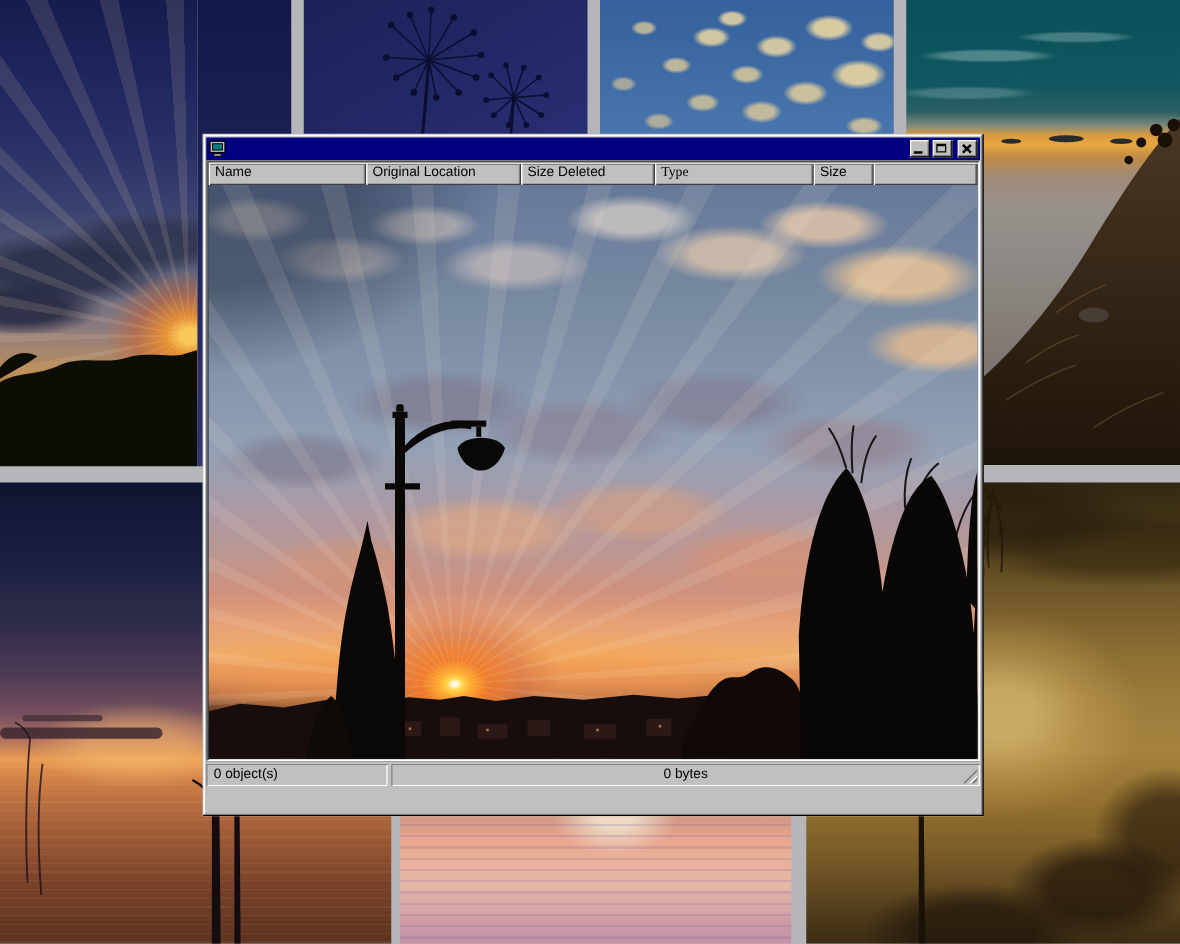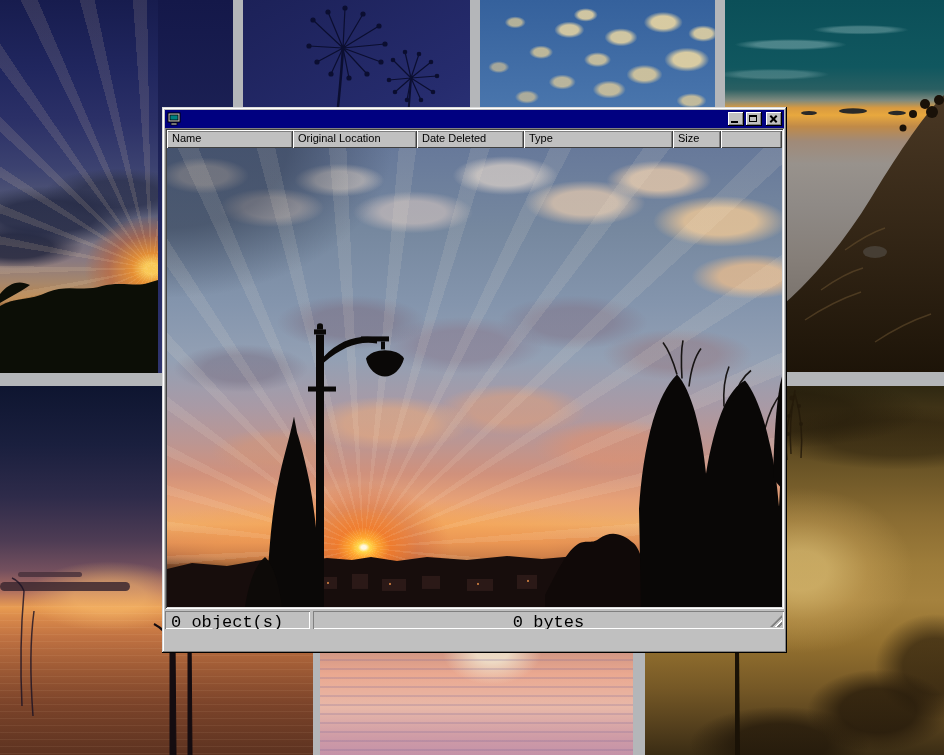--- a/index.html
+++ b/index.html
@@ -103,21 +103,21 @@
   .menu-item{font-size:11px;color:#000;padding:2px 6px 3px 6px;}
   .menu-item .accel{text-decoration:underline;}
 
   #client{height:481px;background:#0c4a6e;
     box-shadow:inset 1px 1px 0 #808080, inset -1px -1px 0 #fff, inset 2px 2px 0 #404040, inset -2px -2px 0 #dcdcdc;
     padding:2px;box-sizing:border-box;display:flex;flex-direction:column;}
   #header-row{height:18px;flex:0 0 auto;display:flex;background:#c0c0c0;}
   .hcell{box-sizing:border-box;font-size:11px;color:#000;padding:2px 4px 0 5px;
     background:#c0c0c0;white-space:nowrap;overflow:hidden;
     box-shadow:inset 1px 1px 0 #fff, inset -1px -1px 0 #404040, inset -2px 2px 0 #808080;}
-  .c0{width:126px;} .c1{width:124px;} .c2{width:107px;} .c3{width:149px;}
+  .c0{width:126px;} .c1{width:124px;} .c2{width:107px;} .c3{width:127px;font-family:Liberation Serif, serif;}
   .c4{width:48px;text-align:left;} .c5{flex:1;}
 
   #photo{flex:1;position:relative;overflow:hidden;
     background:
       radial-gradient(300px 200px at 0% 0%, rgba(42,52,74,.55) 0 40%, rgba(42,52,74,0) 75%),
       radial-gradient(120px 90px at 32% 87%, #fff8e0 0 2%, #ffd84a 5%, #ffa830 11%, rgba(240,120,40,.85) 22%, rgba(205,95,60,.4) 45%, rgba(205,95,60,0) 72%),
       radial-gradient(420px 70px at 35% 88%, rgba(248,160,80,.55) 0 40%, rgba(248,160,80,0) 75%),
       radial-gradient(60px 24px at 6% 6%, rgba(232,218,205,.7) 0 40%, rgba(232,218,205,0) 75%),
       radial-gradient(70px 26px at 17% 13%, rgba(225,210,200,.65) 0 40%, rgba(225,210,200,0) 75%),
       radial-gradient(60px 22px at 28% 7%, rgba(232,218,205,.6) 0 40%, rgba(232,218,205,0) 75%),
@@ -135,22 +135,22 @@
       radial-gradient(110px 36px at 36% 60%, rgba(235,172,125,.55) 0 40%, rgba(235,172,125,0) 75%),
       radial-gradient(100px 34px at 56% 57%, rgba(228,160,120,.5) 0 40%, rgba(228,160,120,0) 75%),
       radial-gradient(110px 36px at 73% 65%, rgba(222,145,112,.55) 0 40%, rgba(222,145,112,0) 75%),
       radial-gradient(90px 30px at 18% 66%, rgba(215,150,115,.45) 0 40%, rgba(215,150,115,0) 75%),
       linear-gradient(180deg,#67799a 0%,#76889f 18%,#8495ad 34%,#93a0b4 46%,#a89aa6 56%,#bb9693 64%,#d0917c 71%,#e8a276 77%,#efae6a 82%,#d98a58 86%,#a05c42 89%,#3a1d18 91%,#170d0c 94%,#100808 100%);}
   #photo .rays{position:absolute;inset:0;
     background:repeating-conic-gradient(from 195deg at 32% 87%, rgba(255,240,215,.10) 0deg 2.5deg, rgba(255,240,215,0) 2.5deg 10deg);}
   #photo svg{position:absolute;inset:0;width:100%;height:100%;}
 
   #statusbar{height:18px;margin-top:2px;display:flex;}
-  .spanel{box-sizing:border-box;font-size:17px;color:#000;padding:2px 6px 0 6px;
-    box-shadow:inset 1px 1px 0 #808080, inset -1px -1px 0 #fff;white-space:nowrap;overflow:hidden;font-family:Liberation Mono, monospace;}
+  .spanel{box-sizing:border-box;font-size:11px;color:#000;padding:2px 6px 0 6px;
+    box-shadow:inset 1px 1px 0 #808080, inset -1px -1px 0 #fff;white-space:nowrap;overflow:hidden;}
   .sp-left{width:145px;margin-right:3px;}
   .sp-right{flex:1;position:relative;text-align:center;}
   #grip{position:absolute;right:2px;bottom:2px;width:12px;height:12px;
     background:repeating-linear-gradient(135deg, rgba(0,0,0,0) 0 2px, #fff 2px 3px, #808080 3px 5px);
     clip-path:polygon(100% 0, 0 100%, 100% 100%);}
 </style>
 </head>
 <body>
 
 <div class="tile" id="tile-sunrays">
@@ -302,21 +302,21 @@
         <span class="g-x1"></span>
         <span class="g-x2"></span>
       </span>
   </div>
 
 
   <div id="client">
     <div id="header-row">
       <span class="hcell c0">Name</span>
       <span class="hcell c1">Original Location</span>
-      <span class="hcell c2">Date Deleted</span>
+      <span class="hcell c2">Size Deleted</span>
       <span class="hcell c3">Type</span>
       <span class="hcell c4">Size</span>
       <span class="hcell c5"></span>
     </div>
 
     <div id="photo">
       <div class="rays"></div>
       <svg viewBox="0 0 615 458" preserveAspectRatio="none">
 
         <path d="M0,420 L25,414 L60,417 L95,411 L130,413 L160,409 L185,411 L204,408 L230,412 L260,408 L300,411 L340,407 L375,410 L420,406 L460,409 L505,405 L555,408 L615,404 L615,458 L0,458 Z" fill="#170d0c"></path>

